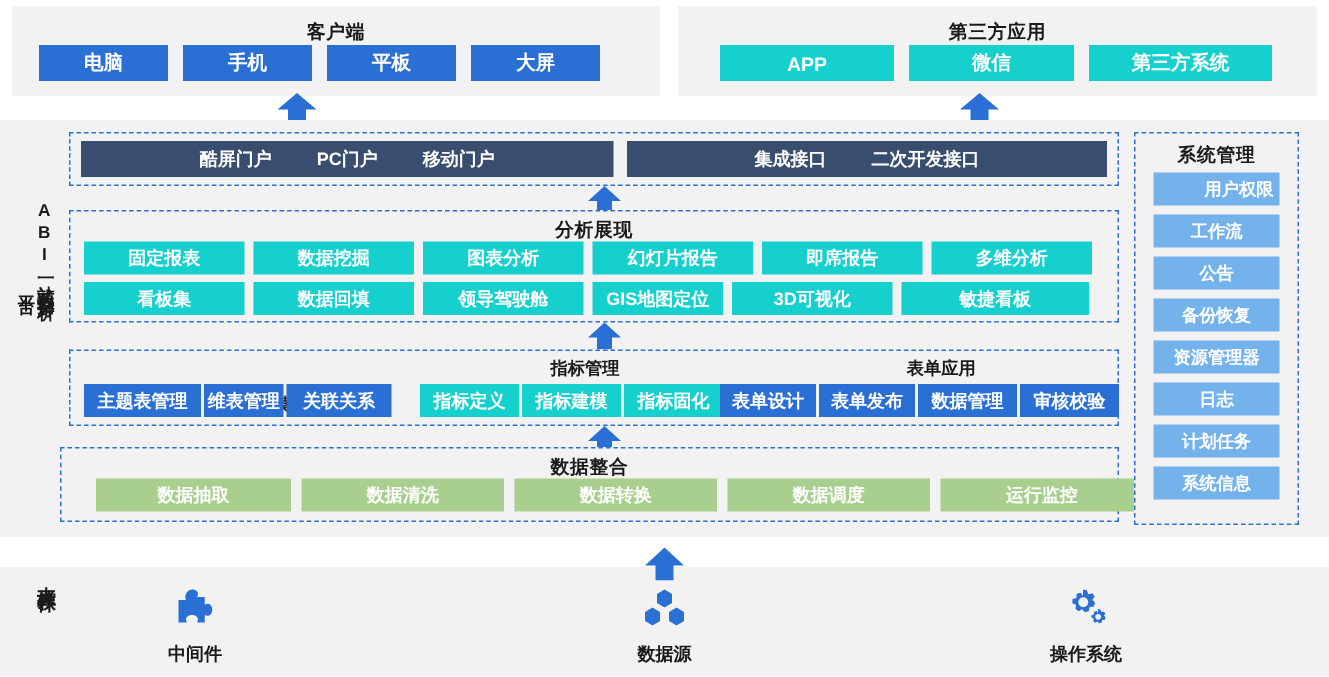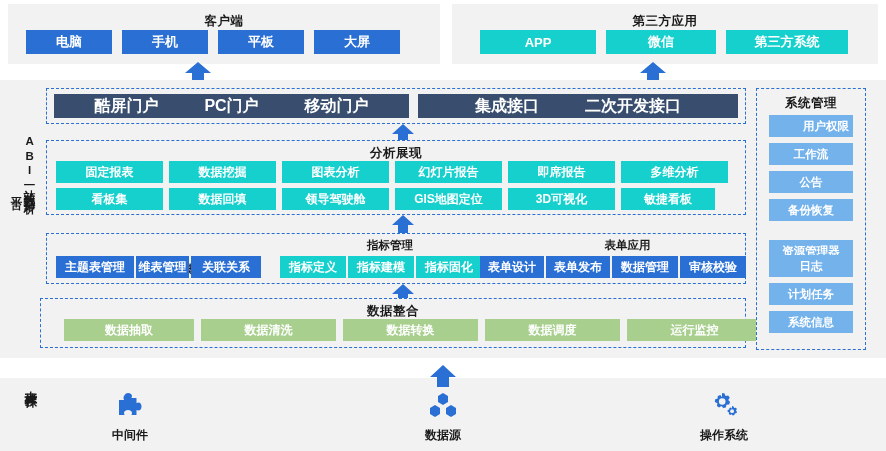--- a/index.html
+++ b/index.html
@@ -34,21 +34,21 @@
   .client-row { position: absolute; display: flex; gap: 10px; }
 
   
   .dashed { position: absolute; border: 1px dashed #2a6fd4; }
   .dashed-inner { position: absolute; border: 1px dashed #2a6fd4; background: #f2f2f2; }
 
   
   .navy {
     position: absolute; background: #394e6e; height: 24px;
     display: flex; align-items: center; justify-content: center;
-    gap: 46px; color: #fff; font-size: 16px; font-weight: bold;
+    gap: 30px; color: #fff; font-size: 12px; font-weight: bold;
   }
 
   
   .grid-row { position: absolute; display: flex; gap: 6px; }
 
   
   .vlabel {
     position: absolute; display: flex; flex-direction: row-reverse;
     align-items: flex-start; justify-content: center;
     color: #1a1a1a; font-weight: bold; font-size: 11.5px;
@@ -158,23 +158,23 @@
     <div class="chip teal" style="width:107px;">数据挖掘</div>
     <div class="chip teal" style="width:107px;">图表分析</div>
     <div class="chip teal" style="width:107px;">幻灯片报告</div>
     <div class="chip teal" style="width:107px;">即席报告</div>
     <div class="chip teal" style="width:107px;">多维分析</div>
   </div>
   <div class="grid-row" style="left:56px; top:188px;">
     <div class="chip teal" style="width:107px;">看板集</div>
     <div class="chip teal" style="width:107px;">数据回填</div>
     <div class="chip teal" style="width:107px;">领导驾驶舱</div>
-    <div class="chip teal" style="width:107px;">GIS地图定位</div>
+    <div class="chip teal" style="width:87px;">GIS地图定位</div>
     <div class="chip teal" style="width:107px;">3D可视化</div>
-    <div class="chip teal" style="width:94px;text-align:right;">敏捷看板</div>
+    <div class="chip teal" style="width:125px;text-align:right;">敏捷看板</div>
   </div>
 
   <div class="arrow" style="left:392px; top:215px;">
     <svg width="22" height="18" viewBox="0 0 22 18">
         <polygon points="11,0 22,10 16,10 16,18 6,18 6,10 0,10" fill="#2a6fd4"></polygon>
       </svg>
   </div>
 
   <div class="dashed-inner" style="left:46px; top:233px; width:700px; height:51px;"></div>
 
@@ -216,21 +216,21 @@
     <div class="chip green" style="width:135px;">运行监控</div>
   </div>
 
   <div class="sysbox" style="left:756px; top:88px; width:110px; height:262px;">
     <div class="band-title" style="margin-top:6px;">系统管理</div>
   </div>
   <div class="sysitem" style="left:769px; top:115px;padding-left:30px;">用户权限</div>
   <div class="sysitem" style="left:769px; top:143px;">工作流</div>
   <div class="sysitem" style="left:769px; top:171px;">公告</div>
   <div class="sysitem" style="left:769px; top:199px;">备份恢复</div>
-  <div class="sysitem" style="left:769px; top:240px;">资源管理器</div>
+  <div class="sysitem" style="left:769px; top:227px;">资源管理器</div>
   <div class="sysitem" style="left:769px; top:255px;">日志</div>
   <div class="sysitem" style="left:769px; top:283px;">计划任务</div>
   <div class="sysitem" style="left:769px; top:311px;">系统信息</div>
 
   <div class="support-band"></div>
   <div class="support-label">支撑软件</div>
 
   <div class="arrow" style="left:430px; top:365px;">
     <svg width="26" height="22" viewBox="0 0 26 22">
         <polygon points="13,0 26,12 19,12 19,22 7,22 7,12 0,12" fill="#2a6fd4"></polygon>

